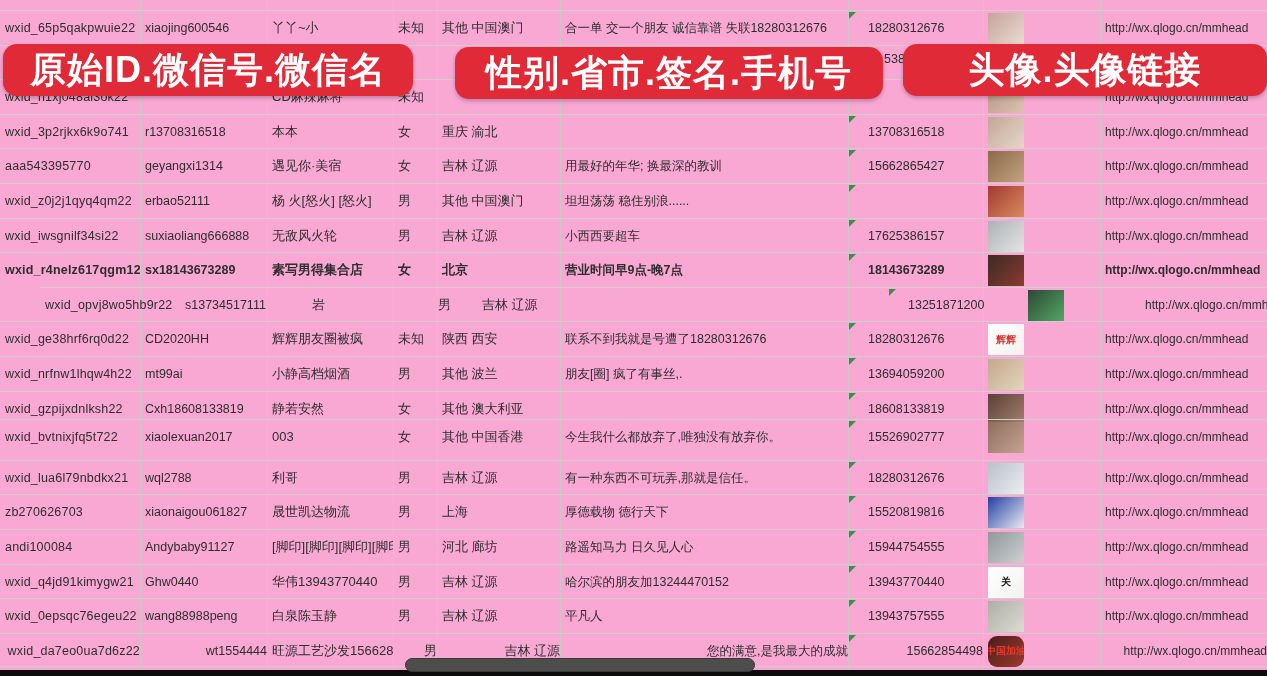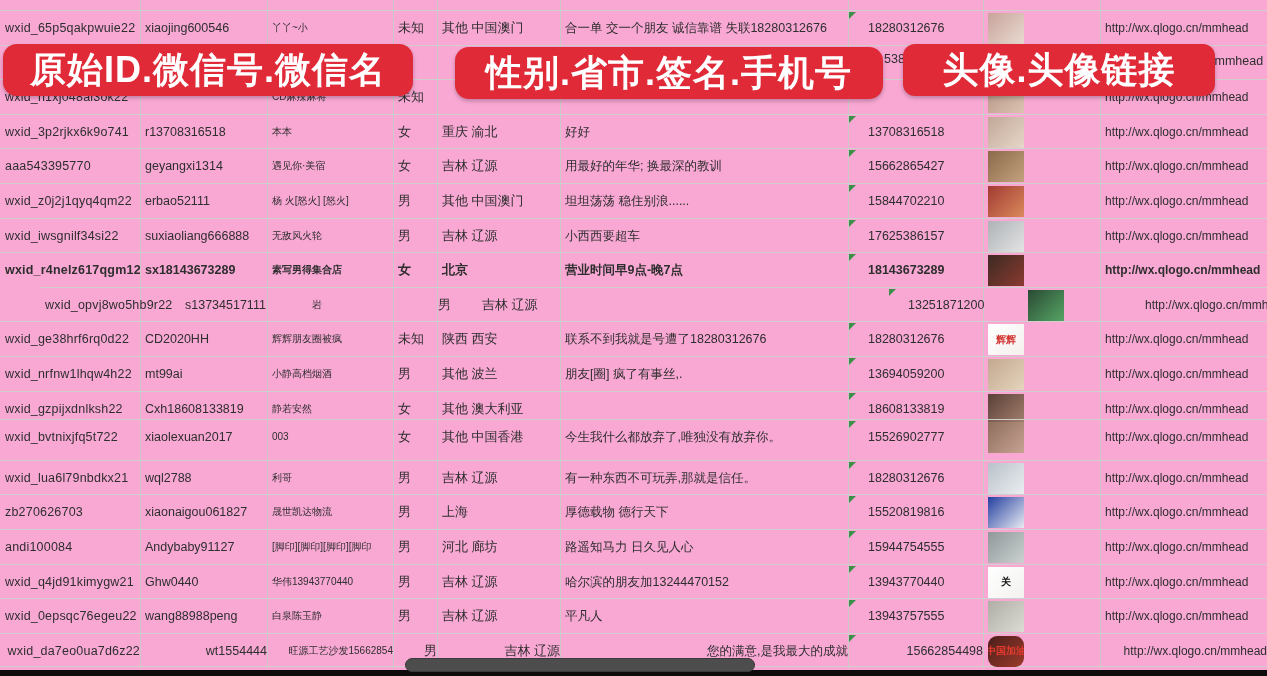--- a/index.html
+++ b/index.html
@@ -6,38 +6,38 @@
   html,body { width:1267px; height:676px; overflow:hidden; background:#f5f5f3;
     font-family:"Liberation Sans","DejaVu Sans",sans-serif; }
   #sheet { position:relative; width:1267px; height:676px; background:#f9a8d4; }
   .vline { position:absolute; top:0; height:669px; width:1px; background:#c9c9c7; }
   .row { position:absolute; left:0; width:1267px; height:34.6px; border-top:1px solid #cfcfcd; }
   .row.last { border-bottom:1px solid #cfcfcd;text-align:right; }
   .cell { position:absolute; top:0; height:34.6px; line-height:34.6px; font-size:12.5px;
     color:#2e2e2e; padding-left:5px; white-space:nowrap; overflow:hidden; }
   .cell.wxid   { left:0;    width:140px; letter-spacing:0.2px; }
   .cell.wid    { left:140px; width:127px; }
-  .cell.name   { left:267px; width:126px; font-size:10px; }
+  .cell.name   { left:267px; width:126px; font-size:13px; }
   .cell.gender { left:393px; width:44px;  font-size:13px; }
   .cell.region { left:437px; width:123px; font-size:13px; }
   .cell.sig    { left:560px; width:288px; font-size:12.5px; }
   .cell.phone  { left:848px; width:135px;padding-left:20px; }
   .cell.link   { left:1100px; width:167px; font-size:12px; }
   .tri { position:absolute; left:849px; top:1px; width:0; height:0;
     border-top:7px solid #3c8f48; border-right:7px solid transparent; }
   .avatar { position:absolute; left:988px; top:2px; width:36px; height:31px;
     display:flex; align-items:center; justify-content:center; overflow:hidden;
     font-size:10px; font-weight:bold; white-space:nowrap; }
   .banner { position:absolute; background:#e02a38; border-radius:14px; color:#fff;
     font-weight:bold; font-size:36px; text-align:center; line-height:52px;
     box-shadow:0 2px 4px rgba(0,0,0,0.25); letter-spacing:1px; z-index:5;
     white-space:nowrap; overflow:hidden; }
   #banner-1 { left:3px;   top:44px; width:410px; height:52px; }
   #banner-2 { left:455px; top:47px; width:428px; height:52px; }
-  #banner-3 { left:903px; top:44px; width:312px; height:52px;border-radius:12px; }
+  #banner-3 { left:903px; top:44px; width:364px; height:52px; }
   .fragment { position:absolute; font-size:12.5px; color:#2e2e2e; z-index:2; }
   #bottom-bar { position:absolute; left:0; top:670px; width:1267px; height:6px;
     background:#0c0c0c; z-index:6; }
   #scroll-thumb { position:absolute; left:405px; top:658px; width:350px; height:14px;
     background:#4d4d4d; border-radius:8px; border:1px solid #3a3a3a; z-index:7; }
 </style>
 </head>
 <body>
 
 <div id="sheet">
@@ -87,21 +87,20 @@
         <div class="cell link">http://wx.qlogo.cn/mmhead</div>
         <div class="tri"></div>
         <div class="avatar" style="background: linear-gradient(135deg, rgb(181, 147, 132), rgb(219, 195, 178));"></div>
       </div>
       <div class="row" style="top: 113.8px;">
         <div class="cell wxid">wxid_3p2rjkx6k9o741</div>
         <div class="cell wid">r13708316518</div>
         <div class="cell name">本本</div>
         <div class="cell gender">女</div>
         <div class="cell region">重庆 渝北</div>
-        <div class="cell sig">好好</div>
         <div class="cell phone">13708316518</div>
         <div class="cell link">http://wx.qlogo.cn/mmhead</div>
         <div class="tri"></div>
         <div class="avatar" style="background: linear-gradient(135deg, rgb(194, 167, 151), rgb(230, 215, 201));"></div>
       </div>
       <div class="row" style="top: 148.4px;">
         <div class="cell wxid">aaa543395770</div>
         <div class="cell wid">geyangxi1314</div>
         <div class="cell name">遇见你·美宿</div>
         <div class="cell gender">女</div>
@@ -112,21 +111,20 @@
         <div class="tri"></div>
         <div class="avatar" style="background: linear-gradient(135deg, rgb(138, 106, 74), rgb(196, 162, 126));"></div>
       </div>
       <div class="row" style="top: 183px;">
         <div class="cell wxid">wxid_z0j2j1qyq4qm22</div>
         <div class="cell wid">erbao52111</div>
         <div class="cell name">杨 火[怒火] [怒火]</div>
         <div class="cell gender">男</div>
         <div class="cell region">其他 中国澳门</div>
         <div class="cell sig">坦坦荡荡 稳住别浪......</div>
-        <div class="cell phone">15844702210</div>
         <div class="cell link">http://wx.qlogo.cn/mmhead</div>
         <div class="tri"></div>
         <div class="avatar" style="background: linear-gradient(135deg, rgb(162, 58, 50), rgb(217, 138, 92));"></div>
       </div>
       <div class="row" style="top: 217.6px;">
         <div class="cell wxid">wxid_iwsgnilf34si22</div>
         <div class="cell wid">suxiaoliang666888</div>
         <div class="cell name">无敌风火轮</div>
         <div class="cell gender">男</div>
         <div class="cell region">吉林 辽源</div>

